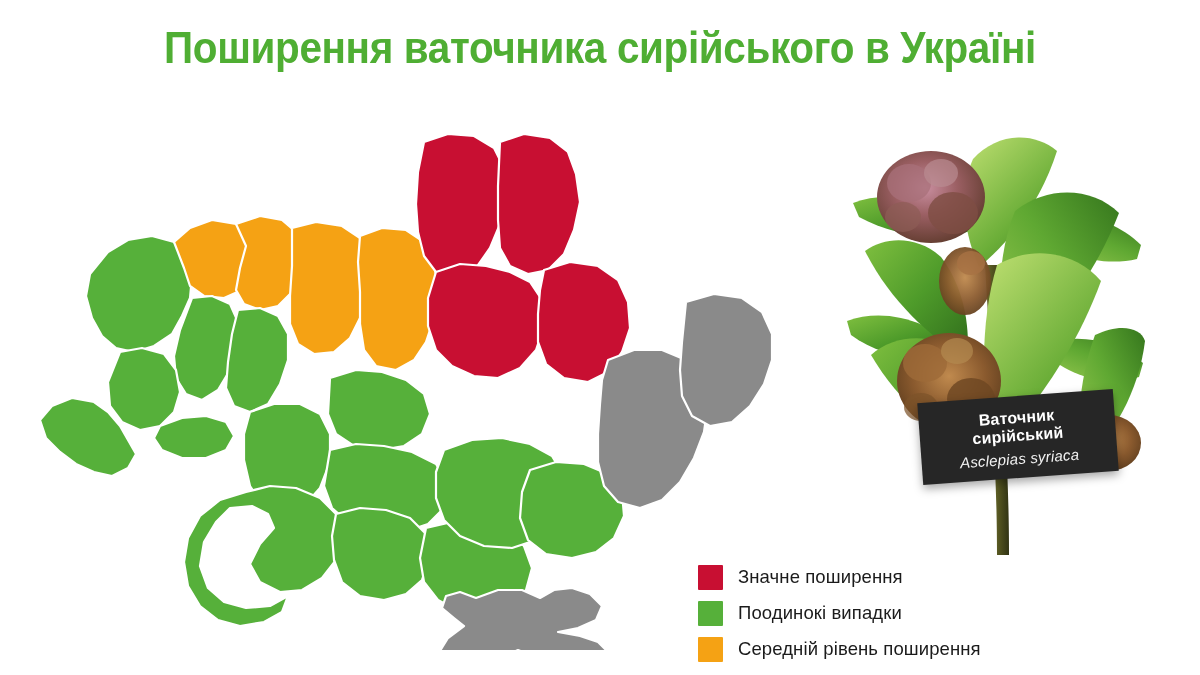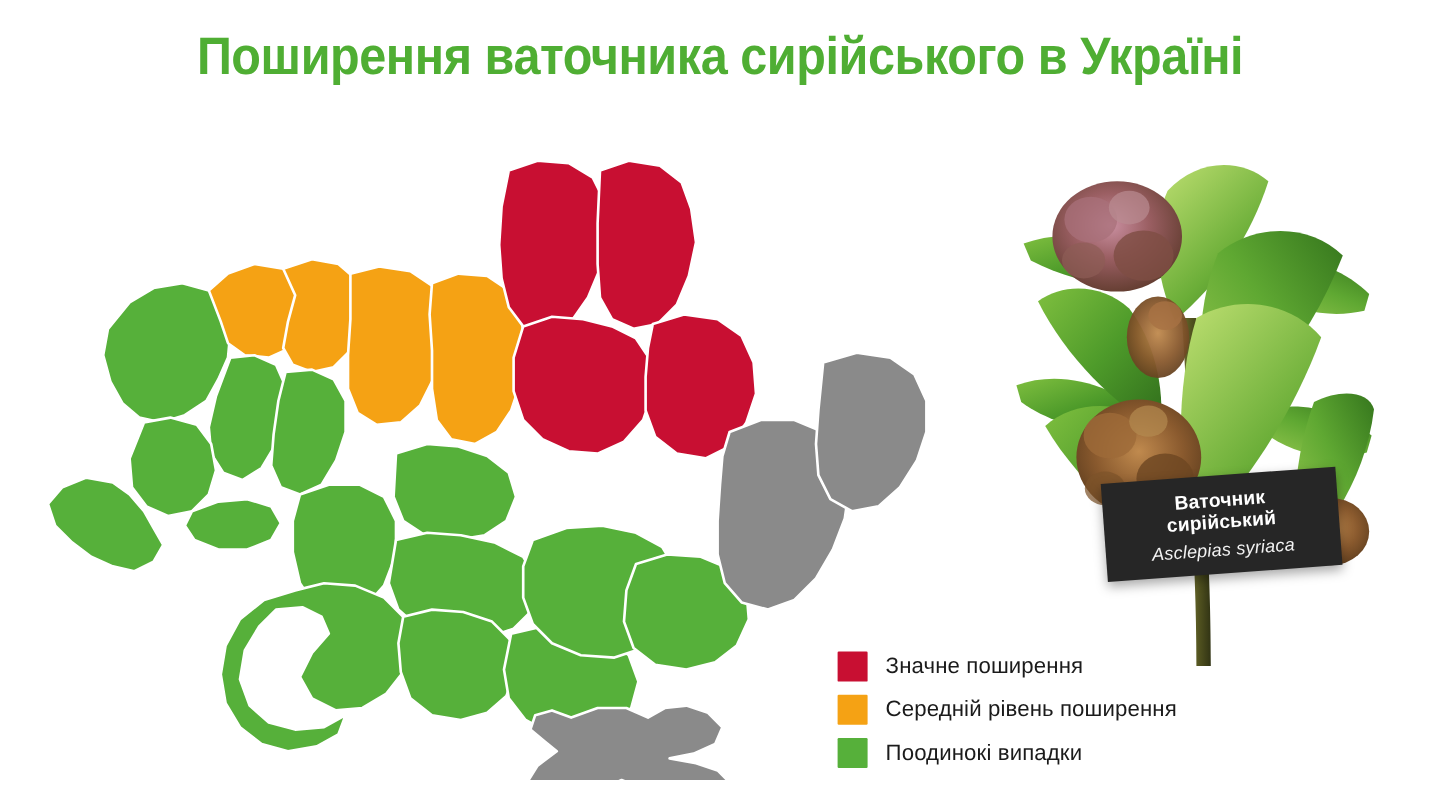--- a/index.html
+++ b/index.html
@@ -43,21 +43,21 @@
     width: 760px;
     height: 530px;
   }
   .map-wrap svg { display: block; width: 100%; height: 100%; }
   .oblast { stroke: #ffffff; stroke-width: 2.2; stroke-linejoin: round; }
 
   
   .legend {
     position: absolute;
     left: 698px;
-    top: 537px;
+    top: 559px;
     width: 330px;
   }
   .legend-row {
     display: flex;
     align-items: center;
     height: 36px;
   }
   .legend-swatch {
     width: 25px;
     height: 25px;
@@ -209,27 +209,27 @@
 </div>
 
 <div class="legend">
 
   <div class="legend-row">
     <span class="legend-swatch" style="background: rgb(200, 15, 50);"></span>
     <span class="legend-label">Значне поширення</span>
   </div>
 
   <div class="legend-row">
+    <span class="legend-swatch" style="background: rgb(86, 176, 58);"></span>
+    <span class="legend-label">Поодинокі випадки</span>
+  </div>
+
+  <div class="legend-row">
     <span class="legend-swatch" style="background: rgb(245, 162, 20);"></span>
     <span class="legend-label">Середній рівень поширення</span>
-  </div>
-
-  <div class="legend-row">
-    <span class="legend-swatch" style="background: rgb(86, 176, 58);"></span>
-    <span class="legend-label">Поодинокі випадки</span>
   </div>
 
 </div>
 
 <div class="plant-panel">
   <svg viewBox="0 0 300 450" xmlns="http://www.w3.org/2000/svg">
     <defs>
       <linearGradient id="leafA" x1="0" y1="0" x2="1" y2="1">
         <stop offset="0%" stop-color="#7FBF3F"></stop>
         <stop offset="50%" stop-color="#4E9B2A"></stop>

